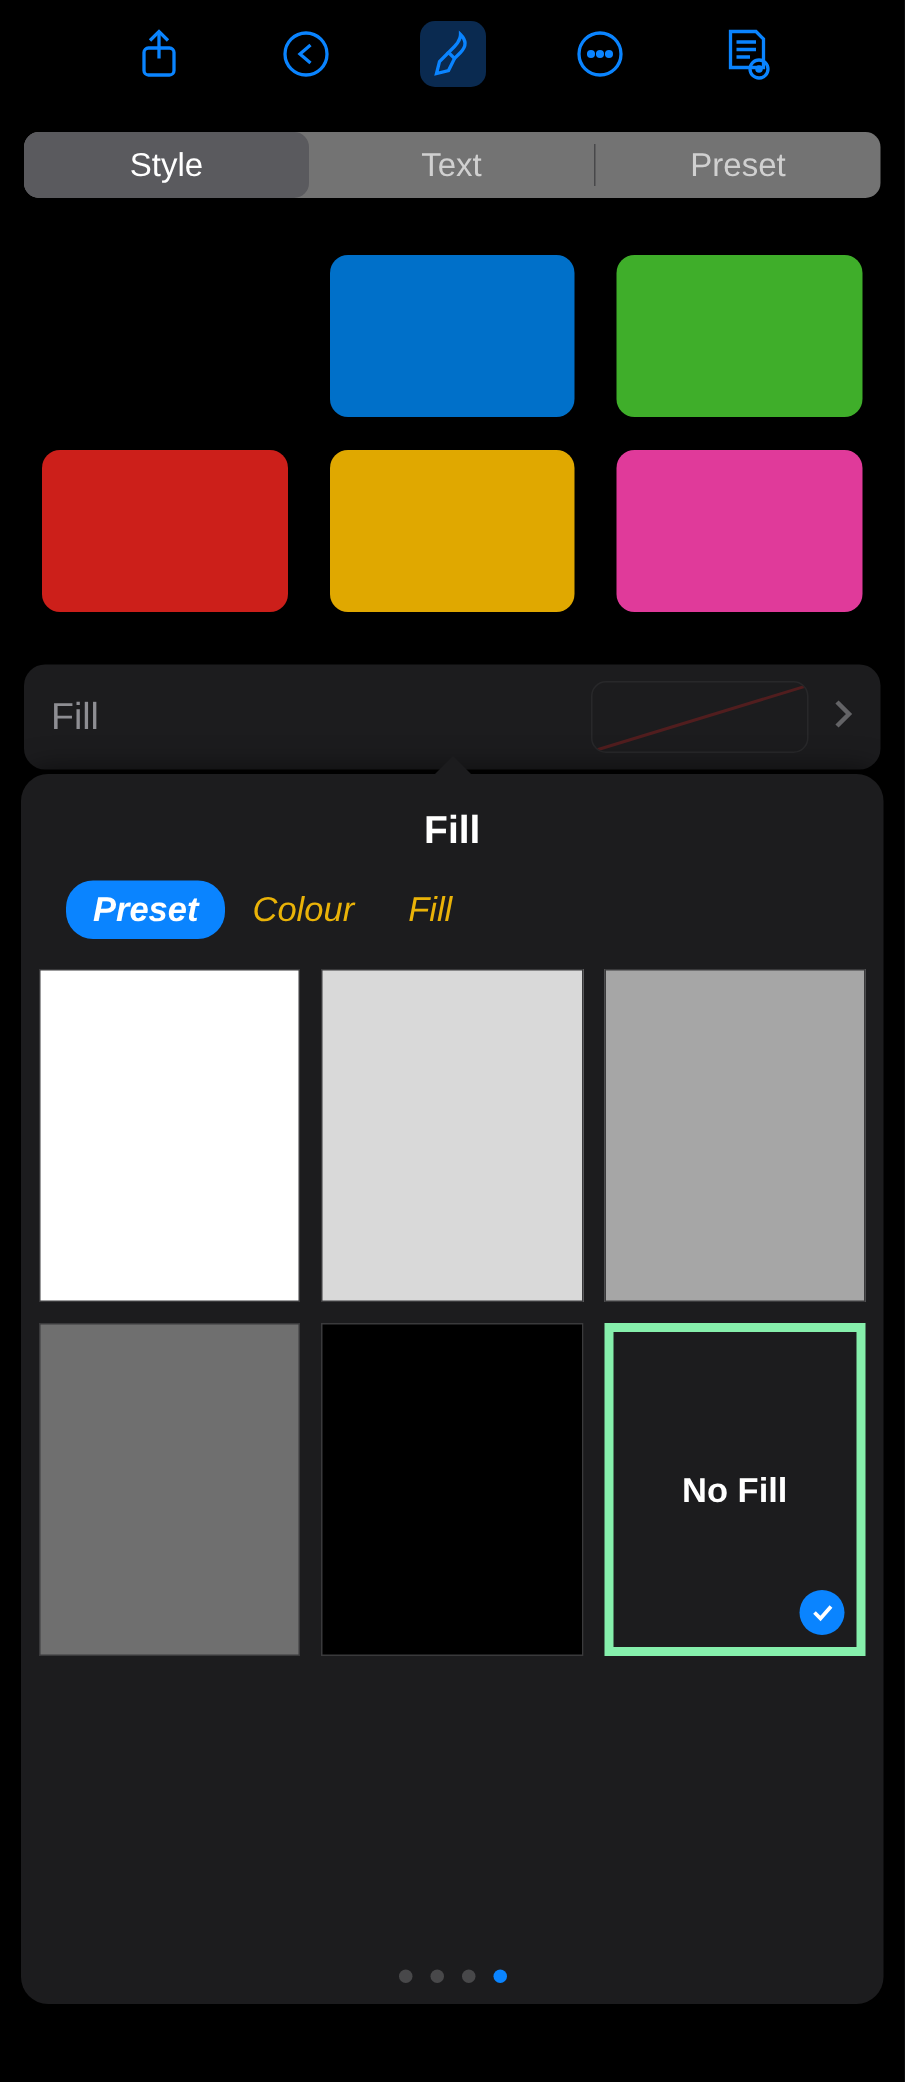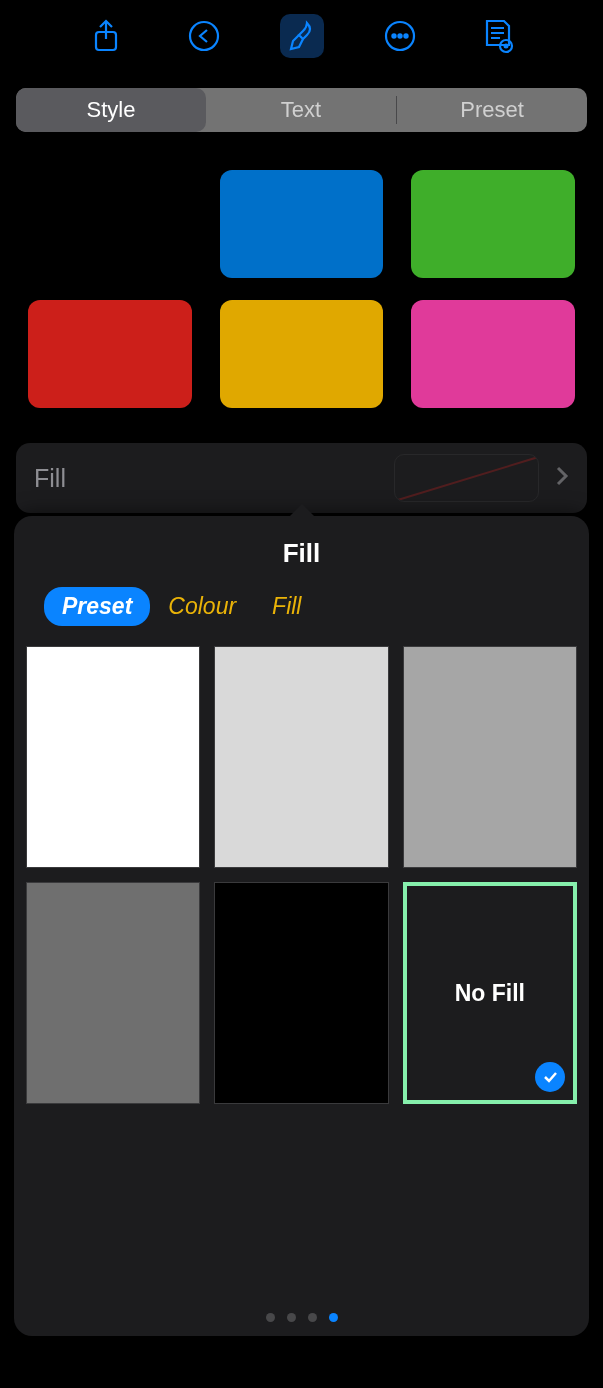--- a/index.html
+++ b/index.html
@@ -182,21 +182,21 @@
     .preset-swatch {
       height: 222px;
       position: relative;
       border: 1px solid #3a3a3c;
       display: flex;
       align-items: center;
       justify-content: center;
     }
     .preset-swatch.nofill {
       background: #1c1c1e;
-      border: 4px solid #86efac;
+      border: 6px solid #86efac;
     }
     .nofill-label {
       color: #fff;
       font-size: 23px;
       font-weight: 600;
     }
     .checkmark {
       position: absolute;
       right: 8px;
       bottom: 8px;

